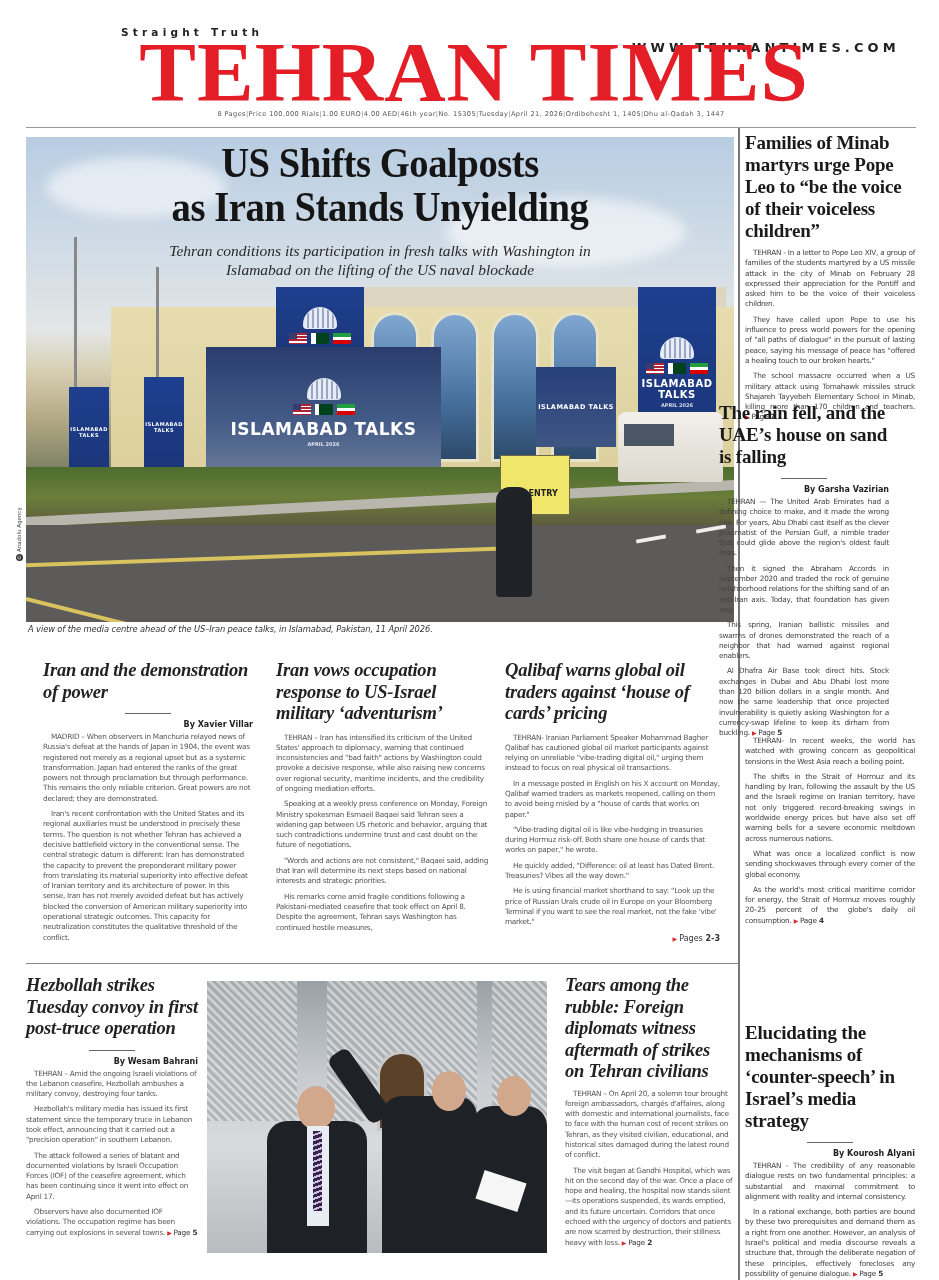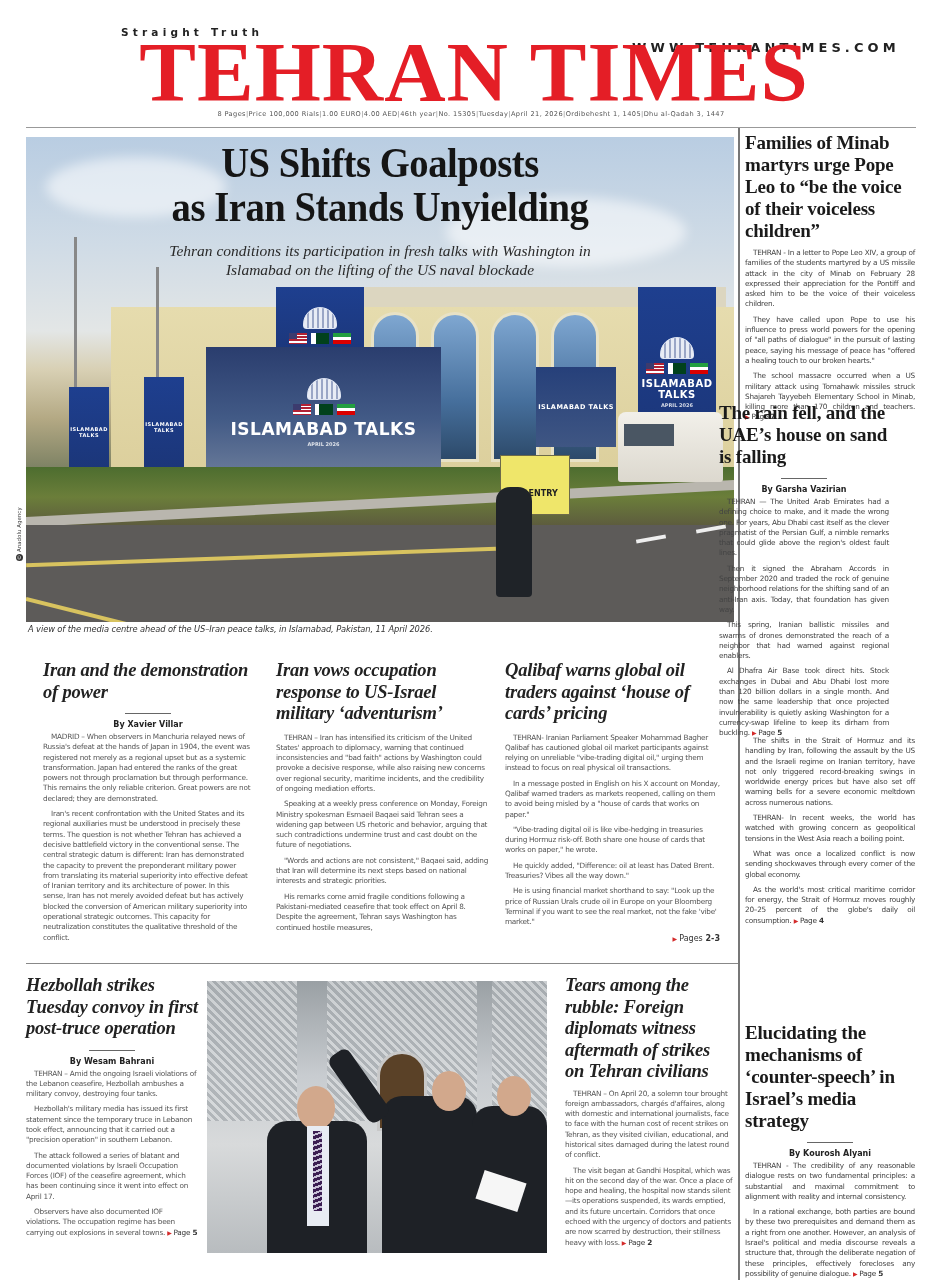--- a/index.html
+++ b/index.html
@@ -51,21 +51,21 @@
   .subhead-main { position: absolute; left: 0; top: 104px; width: 708px; text-align: center; font-family: "Liberation Serif", serif; font-style: italic; font-size: 15.5px; line-height: 19px; color: #2a2a2a; padding: 0 140px; }
   .photo-credit { position: absolute; left: 16px; top: 561px; font-family: "DejaVu Sans", sans-serif; font-size: 5.5px; color: #444; transform: rotate(-90deg); transform-origin: left top; white-space: nowrap; }
   .credit-icon { display: inline-block; width: 7px; height: 7px; border-radius: 50%; background: #333; color: #fff; font-size: 5px; line-height: 7px; text-align: center; margin-right: 2px; }
   .caption { position: absolute; left: 28px; top: 624px; font-family: "DejaVu Sans", sans-serif; font-style: italic; font-size: 8.3px; color: #333; letter-spacing: -0.1px; }
 
   
   .story { position: absolute; }
   .story .hl-italic { font-family: "Liberation Serif", serif; font-style: italic; color: #222; font-size: 18.5px; line-height: 21.5px; letter-spacing: -0.2px; }
   .story .hl-bold { font-family: "Liberation Serif", serif; font-weight: bold; color: #1a1a1a; font-size: 19px; line-height: 22px; letter-spacing: -0.2px; }
   .story .rule { width: 46px; height: 1px; background: #666; margin: 10px auto 6px auto; }
-  .story .byline { text-align: center; font-family: "DejaVu Sans", sans-serif; font-weight: bold; font-size: 8px; color: #222; margin-bottom: 3px; }
+  .story .byline { text-align: right; font-family: "DejaVu Sans", sans-serif; font-weight: bold; font-size: 8px; color: #222; margin-bottom: 3px; }
   .story p { font-family: "DejaVu Sans", sans-serif; font-size: 7.3px; line-height: 10.3px; color: #555; text-indent: 8px; margin-bottom: 5px; letter-spacing: -0.25px; }
   .story.right p { text-align: justify; color: #444; }
   .page-ref { font-weight: bold; color: #333; white-space: nowrap; }
   .page-ref .arrow { color: #d42b2b; font-size: 6px; margin-right: 2px; }
   .pages-ref-block { text-align: right; font-family: "DejaVu Sans", sans-serif; font-size: 8px; color: #333; margin-top: 6px; }
 
   
   .bottom-photo { position: absolute; left: 207px; top: 981px; width: 340px; height: 272px; overflow: hidden;
     background: linear-gradient(180deg, #9aa0a4 0%, #c8ccd0 35%, #d8dadb 60%, #b8bcbf 100%); }
   .mirror-panel { position: absolute; top: 0; height: 140px; background: repeating-linear-gradient(45deg, #a9aeb2 0 3px, #d7dadc 3px 6px); opacity: .8; }
@@ -251,30 +251,30 @@
   <div style="height:6px;"></div>
   <p>TEHRAN - In a letter to Pope Leo XIV, a group of families of the students martyred by a US missile attack in the city of Minab on February 28 expressed their appreciation for the Pontiff and asked him to be the voice of their voiceless children.</p>
   <p>They have called upon Pope to use his influence to press world powers for the opening of "all paths of dialogue" in the pursuit of lasting peace, saying his message of peace has "offered a healing touch to our broken hearts."</p>
   <p><span>The school massacre occurred when a US military attack using Tomahawk missiles struck Shajareh Tayyebeh Elementary School in Minab, killing more than 170 children and teachers.</span> <span class="page-ref"><span class="arrow">▶</span><span style="font-weight:normal;">Page</span> <span>7</span></span></p>
 </article>
 
 <article class="story right" style="left:719px;top:402px;width:170px;">
   <h2 class="hl-bold">The rain fell, and the UAE’s house on sand is falling</h2>
   <div class="rule"></div>
   <div class="byline">By Garsha Vazirian</div>
-  <p>TEHRAN — The United Arab Emirates had a defining choice to make, and it made the wrong one. For years, Abu Dhabi cast itself as the clever pragmatist of the Persian Gulf, a nimble remarks that could glide above the region's oldest fault lines.</p>
+  <p>TEHRAN — The United Arab Emirates had a defining choice to make, and it made the wrong one. For years, Abu Dhabi cast itself as the clever pragmatist of the Persian Gulf, a nimble trader that could glide above the region's oldest fault lines.</p>
   <p>Then it signed the Abraham Accords in September 2020 and traded the rock of genuine neighborhood relations for the shifting sand of an anti-Iran axis. Today, that foundation has given way.</p>
   <p>This spring, Iranian ballistic missiles and swarms of drones demonstrated the reach of a neighbor that had warned against regional enablers.</p>
   <p><span>Al Dhafra Air Base took direct hits. Stock exchanges in Dubai and Abu Dhabi lost more than 120 billion dollars in a single month. And now the same leadership that once projected invulnerability is quietly asking Washington for a currency-swap lifeline to keep its dirham from buckling.</span> <span class="page-ref"><span class="arrow">▶</span><span style="font-weight:normal;">Page</span> <span>5</span></span></p>
 </article>
 
 <article class="story right" style="left:745px;top:730px;width:170px;">
   <div style="height:6px;"></div>
+  <p>TEHRAN- In recent weeks, the world has watched with growing concern as geopolitical tensions in the West Asia reach a boiling point.</p>
   <p>The shifts in the Strait of Hormuz and its handling by Iran, following the assault by the US and the Israeli regime on Iranian territory, have not only triggered record-breaking swings in worldwide energy prices but have also set off warning bells for a severe economic meltdown across numerous nations.</p>
-  <p>TEHRAN- In recent weeks, the world has watched with growing concern as geopolitical tensions in the West Asia reach a boiling point.</p>
   <p>What was once a localized conflict is now sending shockwaves through every corner of the global economy.</p>
   <p><span>As the world's most critical maritime corridor for energy, the Strait of Hormuz moves roughly 20–25 percent of the globe's daily oil consumption.</span> <span class="page-ref"><span class="arrow">▶</span><span style="font-weight:normal;">Page</span> <span>4</span></span></p>
 </article>
 
 <article class="story right" style="left:745px;top:1022px;width:170px;">
   <h2 class="hl-bold">Elucidating the mechanisms of ‘counter-speech’ in Israel’s media strategy</h2>
   <div class="rule"></div>
   <div class="byline">By Kourosh Alyani</div>
   <p>TEHRAN - The credibility of any reasonable dialogue rests on two fundamental principles: a substantial and maximal commitment to alignment with reality and internal consistency.</p>
   <p><span>In a rational exchange, both parties are bound by these two prerequisites and demand them as a right from one another. However, an analysis of Israel's political and media discourse reveals a structure that, through the deliberate negation of these principles, effectively forecloses any possibility of genuine dialogue.</span> <span class="page-ref"><span class="arrow">▶</span><span style="font-weight:normal;">Page</span> <span>5</span></span></p>

